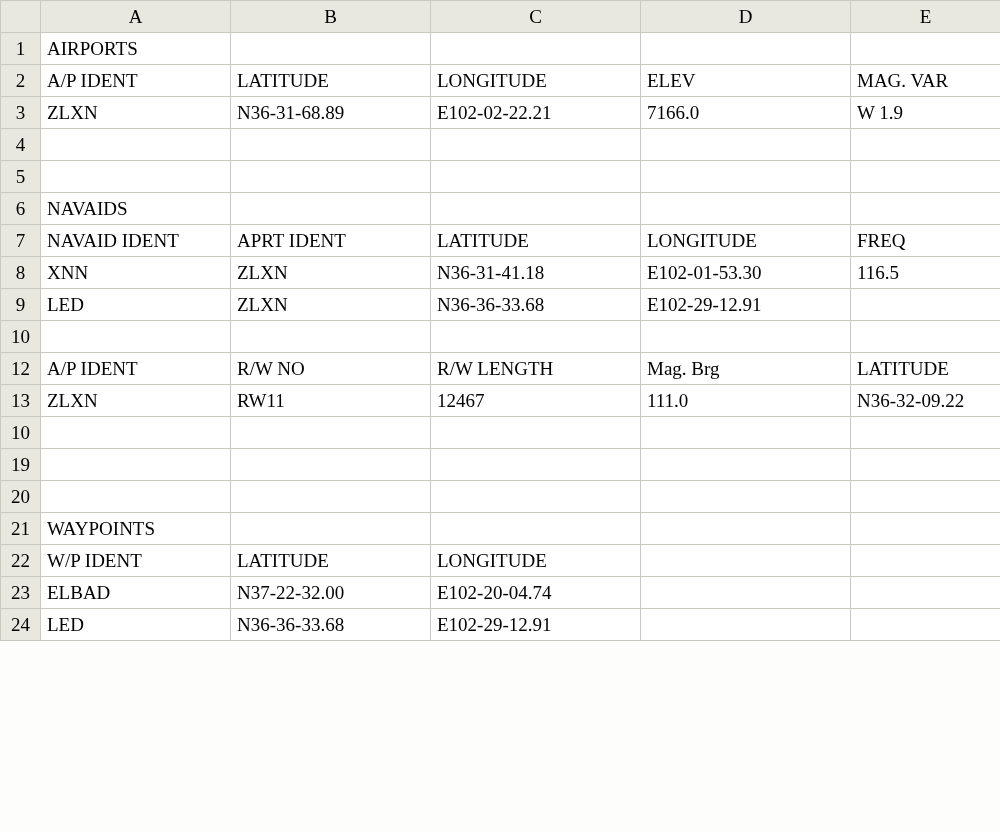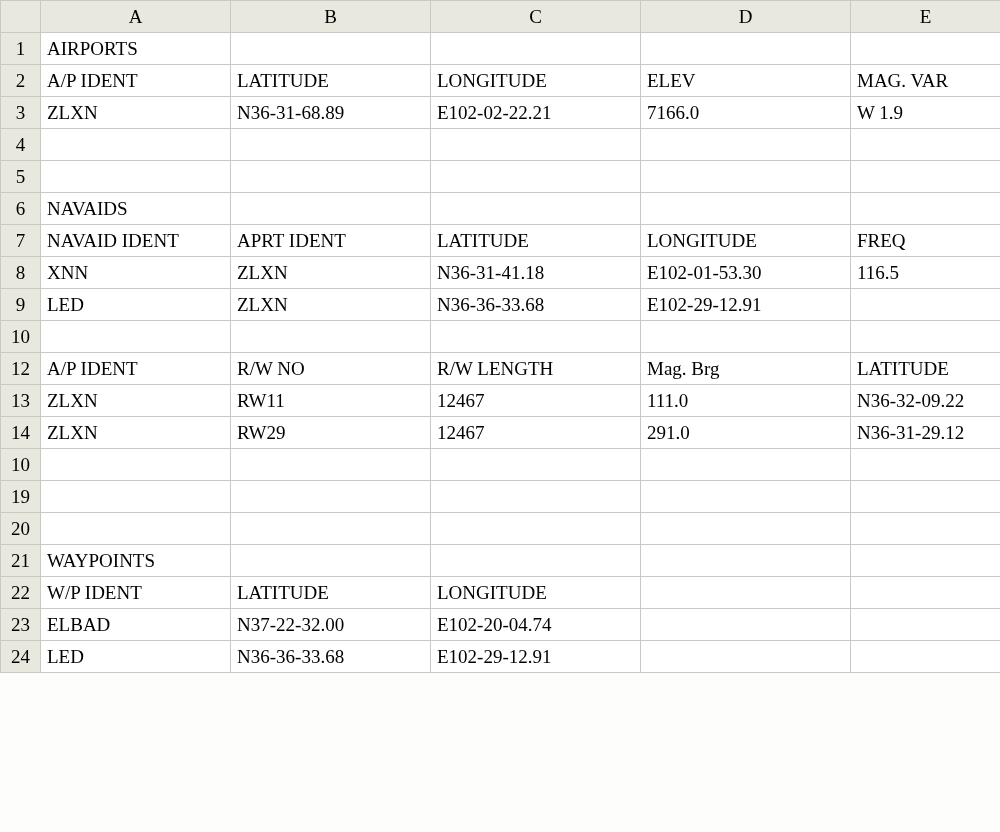--- a/index.html
+++ b/index.html
@@ -168,28 +168,20 @@
       </tr>
       <tr>
         <th class="rowhead">13</th>
         <td class="cell">ZLXN</td>
         <td class="cell">RW11</td>
         <td class="cell">12467</td>
         <td class="cell">111.0</td>
         <td class="cell">N36-32-09.22</td>
       </tr>
       <tr>
-        <th class="rowhead">14</th>
-        <td class="cell">ZLXN</td>
-        <td class="cell">RW29</td>
-        <td class="cell">12467</td>
-        <td class="cell">291.0</td>
-        <td class="cell">N36-31-29.12</td>
-      </tr>
-      <tr>
         <th class="rowhead">10</th>
         <td class="cell"></td>
         <td class="cell"></td>
         <td class="cell"></td>
         <td class="cell"></td>
         <td class="cell"></td>
       </tr>
       <tr>
         <th class="rowhead">19</th>
         <td class="cell"></td>

